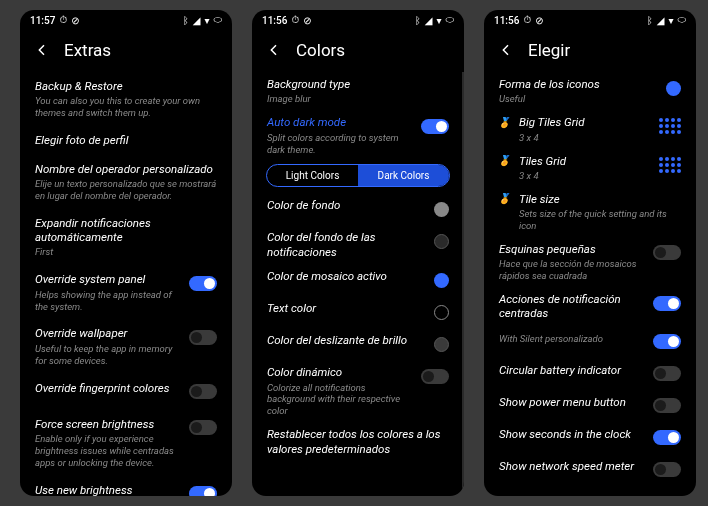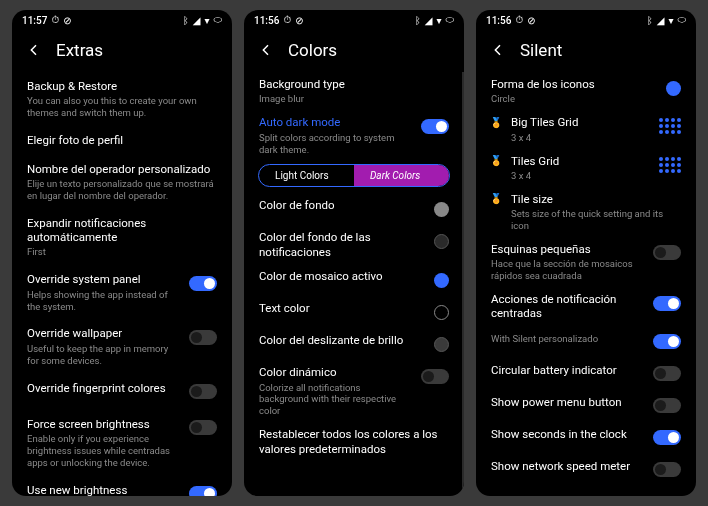--- a/index.html
+++ b/index.html
@@ -16,20 +16,21 @@
   .phone {
     flex: 1;
     background: #000;
     border-radius: 14px;
     overflow: hidden;
     position: relative;
     color: #fff;
     display: flex;
     flex-direction: column;
     font-size: 11px;
+    margin-left: 8px;
   }
   .statusbar {
     height: 20px;
     display: flex;
     justify-content: space-between;
     align-items: center;
     padding: 0 10px;
     font-size: 10px;
     font-weight: 500;
   }
@@ -56,20 +57,21 @@
     flex: 1;
     overflow: hidden;
     padding: 0 12px;
     position: relative;
   }
   .row {
     padding: 7px 3px;
     display: flex;
     align-items: flex-start;
     gap: 10px;
+    font-style: italic;
   }
   .row-body { flex: 1; }
   .row-title {
     font-size: 11.5px;
     font-weight: 400;
     color: #fff;
     line-height: 1.25;
   }
   .row-sub {
     font-size: 9.5px;
@@ -114,29 +116,28 @@
   }
   .segctrl {
     display: flex;
     border: 1px solid #3369ff;
     border-radius: 13px;
     overflow: hidden;
     margin: 4px 2px 6px;
   }
   .seg {
     flex: 1;
-    text-align: left;
-    padding: 5px 16px;
+    text-align: center;
+    padding: 5px 4px;
     font-size: 10px;
     color: #fff;
   }
   .seg.active {
-    background: #a21caf;
+    background: #1d4ed8;
     color: #fff;
-    font-style: italic;
   }
   .scroll-edge {
     position: absolute;
     right: 0;
     top: 0;
     bottom: 0;
     width: 2px;
     background: #2a2a2a;
   }
   .ribbon-icon {
@@ -373,27 +374,27 @@
       <span>▾</span>
       <span>⬭</span>
     </div>
   </div>
   <div class="titlebar">
     <span class="back-arrow">
       <svg width="16" height="16" viewBox="0 0 24 24" fill="none" stroke="#fff" stroke-width="2.2">
           <path d="M15 5 L8 12 L15 19"></path>
         </svg>
     </span>
-    <span class="title">Silent</span>
+    <span class="title">Elegir</span>
   </div>
   <div class="content">
     <div class="row tight">
       <div class="row-body">
         <div class="row-title">Forma de los iconos</div>
-        <div class="row-sub">Circle</div>
+        <div class="row-sub">Useful</div>
       </div>
       <div class="row-action">
           <span class="colordot" style="background:#3369ff"></span>
         </div>
     </div>
     <div class="row tight withicon">
       <span class="ribbon-icon">🏅</span>
       <div class="row-body">
         <div class="row-title">Big Tiles Grid</div>
         <div class="row-sub">3 x 4</div>

